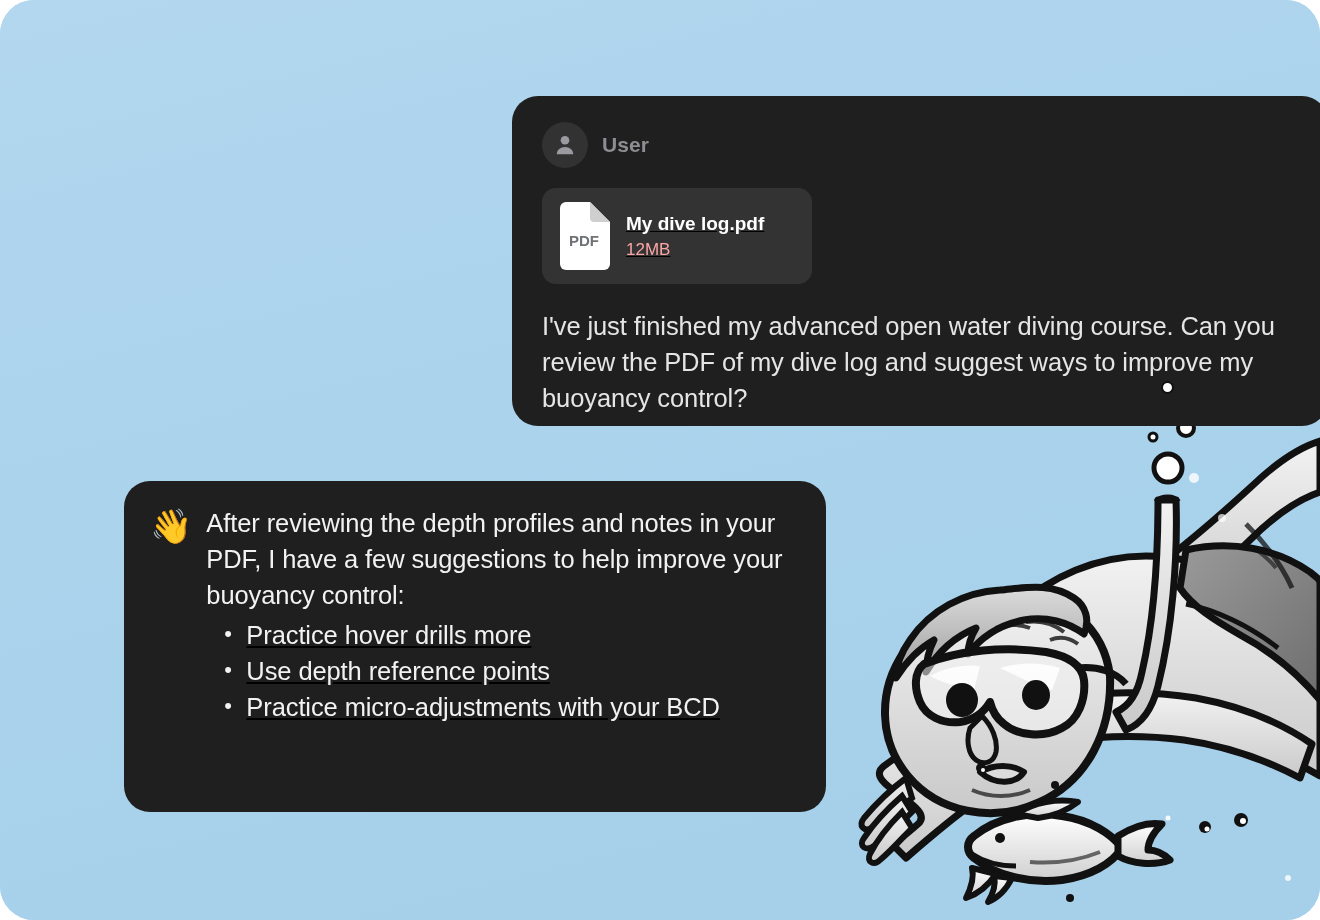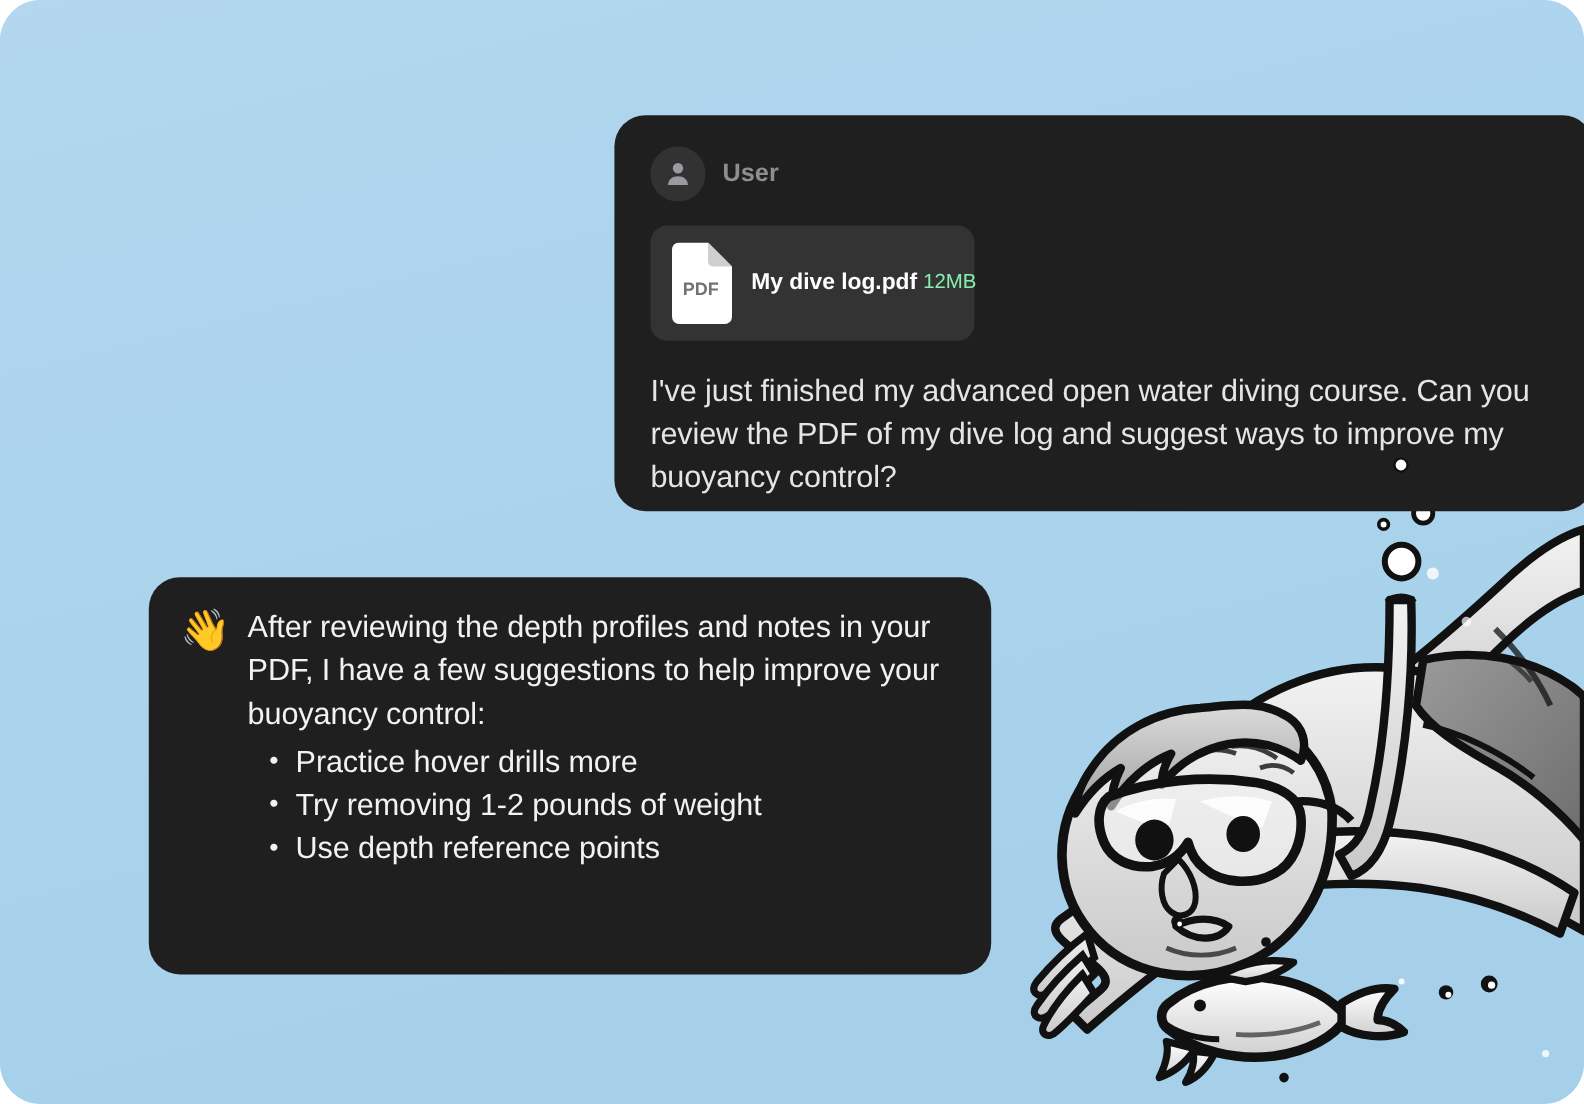--- a/index.html
+++ b/index.html
@@ -84,30 +84,30 @@
     box-sizing: border-box;
     gap: 16px;
   }
   .file-icon {
     width: 54px;
     height: 68px;
     flex: 0 0 auto;
     position: relative;
   }
   .file-icon svg { display:block; }
-  .file-meta { display: flex; flex-direction: row; gap: 5px; min-width:0; }
+  .file-meta { display: flex; flex-direction: column; gap: 5px; min-width:0;text-decoration:underline; }
   .file-name {
     font-size: 19px;
     font-weight: bold;
     color: #ffffff;
     white-space: nowrap;
   }
   .file-size {
     font-size: 17px;
-    color: #86efac;
+    color: #fca5a5;
   }
 
   .msg-body {
     margin-top: 24px;
     font-size: 25.5px;
     line-height: 36px;
     color: #e5e5e5;
     letter-spacing: -0.1px;
   }
 
@@ -130,20 +130,21 @@
   .assist-intro {
     font-size: 25.5px;
     line-height: 36px;
     color: #f2f2f2;
     letter-spacing: -0.1px;
   }
   .assist-list {
     margin: 4px 0 0 0;
     padding-left: 40px;
     list-style: none;
+    text-decoration: underline;
   }
   .assist-list li {
     position: relative;
     font-size: 25.5px;
     line-height: 36px;
     color: #f2f2f2;
     letter-spacing: -0.1px;
     white-space: nowrap;
   }
   .assist-list li::before {
@@ -338,20 +339,20 @@
 
   <span class="fg-bubble" style="left:1161px; top:381px; width:9px; height:9px;"></span>
 
   <div class="bubble" id="assistant-bubble">
     <div class="assist-row">
       <span class="wave-emoji">👋</span>
       <span class="assist-col">
         <span class="assist-intro">After reviewing the depth profiles and notes in your PDF, I have a few suggestions to help improve your buoyancy control:</span>
         <ul class="assist-list">
           <li>Practice hover drills more</li>
-          <li>Try removing 1-2 pounds of weight</li>
           <li>Use depth reference points</li>
+          <li>Practice micro-adjustments with your BCD</li>
         </ul>
       </span>
     </div>
   </div>
 
 </div>
 
 </body></html>

